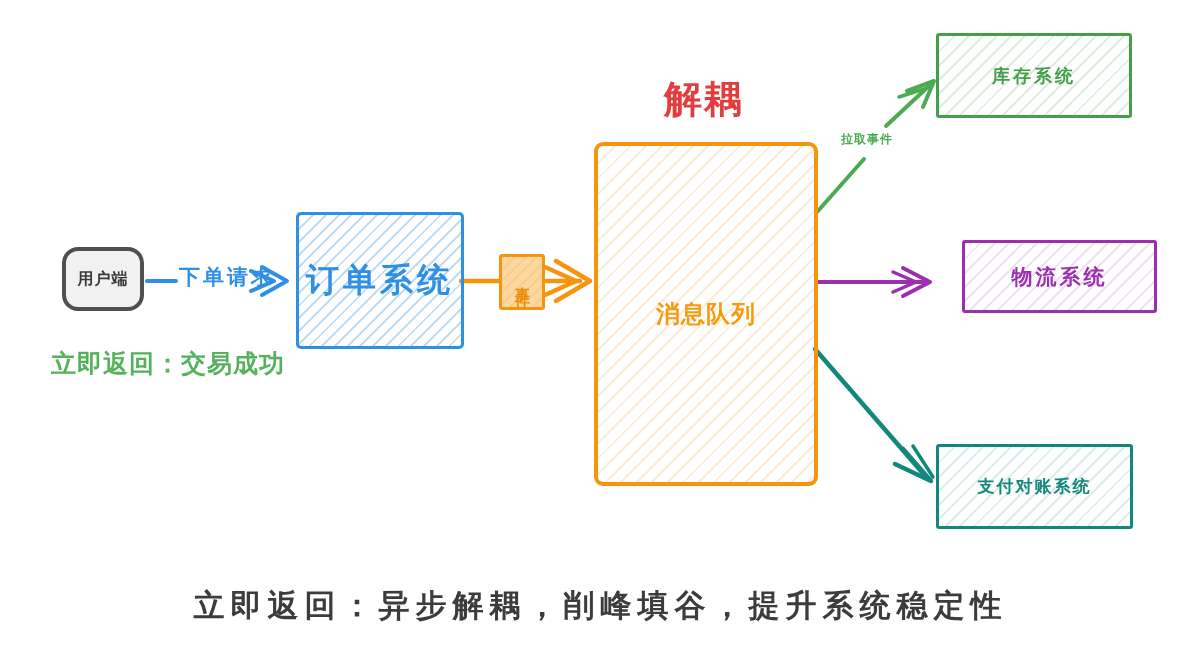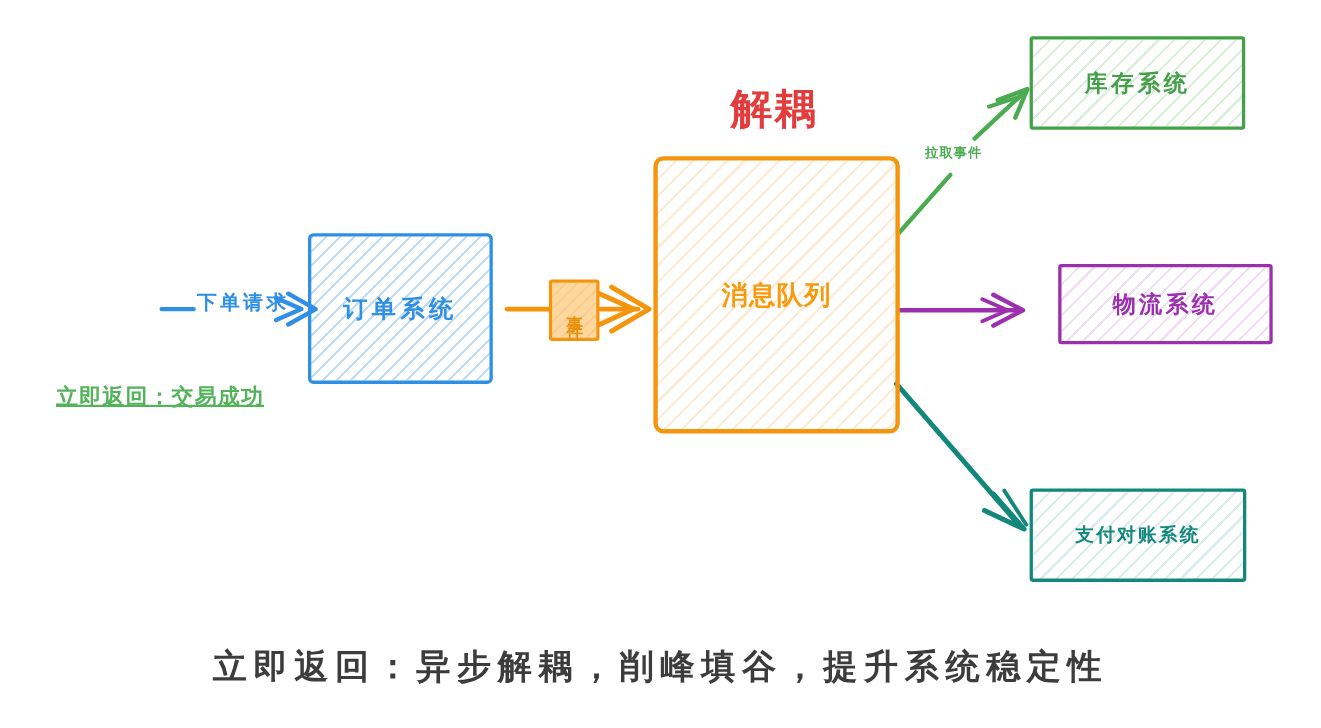--- a/index.html
+++ b/index.html
@@ -11,56 +11,56 @@
   .arrow-layer path{fill:none;stroke-linecap:round;stroke-linejoin:round;}
   .node{
     position:absolute;box-sizing:border-box;display:flex;align-items:center;justify-content:center;
     text-align:center;font-weight:700;z-index:2;background-color:#fff;
   }
   .node-client{
     left:62px;top:247px;width:82px;height:64px;border:4px solid #4f4f4f;border-radius:16px;
     background:#f1f1f1;color:#3a3a3a;font-size:16px;letter-spacing:1px;
   }
   .node-order{
-    left:280px;top:212px;width:168px;height:137px;border:3.5px solid #2e8fe4;border-radius:5px;
-    color:#2e8fe4;font-size:22px;letter-spacing:4px;
+    left:296px;top:212px;width:168px;height:137px;border:3.5px solid #2e8fe4;border-radius:5px;
+    color:#2e8fe4;font-size:33px;letter-spacing:4px;
     background:repeating-linear-gradient(135deg,rgba(46,143,228,0.30) 0 2px,transparent 2px 9px);
     justify-content:center;
   }
   .node-event{
     left:499px;top:254px;width:46px;height:56px;border:3.5px solid #f5950e;border-radius:3px;
     color:#ea8f0c;font-size:15px;
     background:repeating-linear-gradient(135deg,rgba(245,149,14,0.15) 0 2px,transparent 2px 8px),linear-gradient(#fcd7a0,#fcd7a0);
   }
   .node-event .vtext{writing-mode:vertical-rl;text-orientation:upright;letter-spacing:7px;}
   .node-queue{
-    left:594px;top:142px;width:224px;height:252px;border:4px solid #f5950e;border-radius:9px;
+    left:594px;top:142px;width:224px;height:344px;border:4px solid #f5950e;border-radius:9px;
     color:#f8990e;font-size:24px;flex-direction:column;line-height:1.45;letter-spacing:1px;
     background:repeating-linear-gradient(135deg,rgba(245,149,14,0.18) 0 2px,transparent 2px 11px);
   }
   .node-inventory{
     left:936px;top:33px;width:196px;height:85px;border:3.5px solid #44a048;border-radius:3px;
-    color:#44a048;font-size:21px;letter-spacing:3px;
+    color:#44a048;font-size:18px;letter-spacing:3px;
     background:repeating-linear-gradient(135deg,rgba(68,160,72,0.18) 0 2px,transparent 2px 10px);
   }
   .node-logistics{
     left:936px;top:240px;width:195px;height:73px;border:3.5px solid #9c2fae;border-radius:3px;
     color:#9c2fae;font-size:21px;letter-spacing:3px;
     background:repeating-linear-gradient(135deg,rgba(156,47,174,0.15) 0 2px,transparent 2px 10px);
     margin-left:26px;
   }
   .node-payment{
     left:936px;top:444px;width:197px;height:85px;border:3.5px solid #12877b;border-radius:3px;
     color:#12877b;font-size:17px;letter-spacing:2px;
     background:repeating-linear-gradient(135deg,rgba(18,135,123,0.15) 0 2px,transparent 2px 10px);
   }
   .label{position:absolute;z-index:3;font-weight:700;white-space:nowrap;}
   .label-decouple{left:664px;top:74px;font-size:38px;font-weight:800;color:#e23c3c;letter-spacing:2px;}
-  .label-order-request{left:179px;top:263px;font-size:18px;color:#2e8fe4;letter-spacing:3px;}
-  .label-immediate{left:51px;top:347px;font-size:20px;color:#53b25a;letter-spacing:1px;text-decoration:underline;}
+  .label-order-request{left:179px;top:263px;font-size:21px;color:#2e8fe4;letter-spacing:3px;}
+  .label-immediate{left:51px;top:347px;font-size:25px;color:#53b25a;letter-spacing:1px;}
   .label-pull-event{left:841px;top:131px;font-size:12px;color:#4cab51;letter-spacing:1px;}
   .caption{
     position:absolute;left:0;top:585px;width:1201px;text-align:center;z-index:3;
     font-size:31px;font-weight:600;color:#3c3c3c;letter-spacing:6px;
   }
 </style>
 </head>
 <body>
 
 <div class="canvas">
@@ -93,20 +93,23 @@
       <path d="M893 272 L916 282 L893 292" stroke="#9c2fae" stroke-width="3.5"></path>
     </g>
 
     <g>
       <path d="M815 349 L927 478" stroke="#12877b" stroke-width="4.5"></path>
       <path d="M903 449 L931 481 L895 464" stroke="#12877b" stroke-width="4.5"></path>
       <path d="M913 446 L933 477" stroke="#12877b" stroke-width="3.5"></path>
     </g>
   </svg>
 
+  <div class="node node-client">
+    <span>用户端</span>
+  </div>
 
   <div class="node node-order">
     <span>订单系统</span>
   </div>
 
   <div class="node node-event">
     <span class="vtext">事件</span>
   </div>
 
   <div class="node node-queue">

